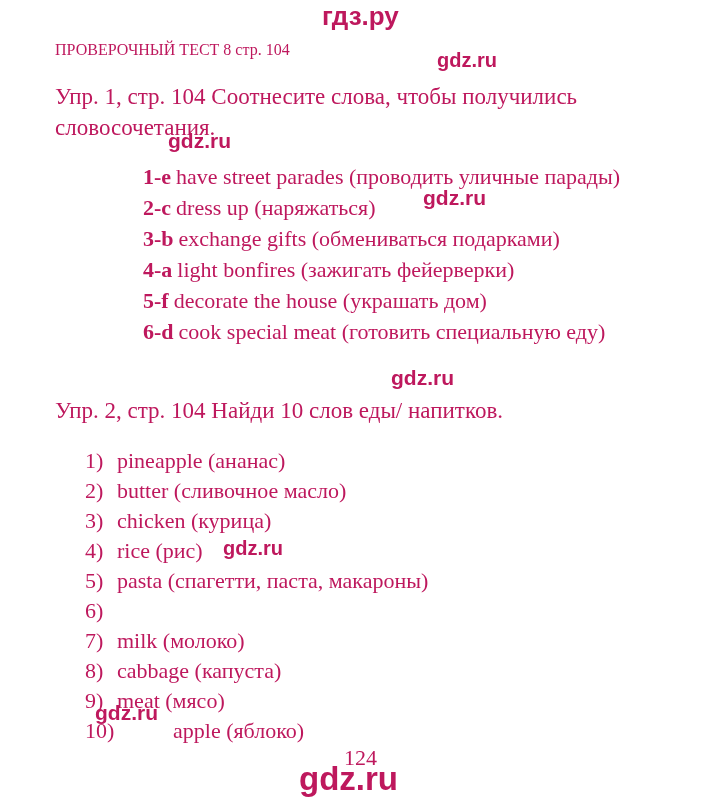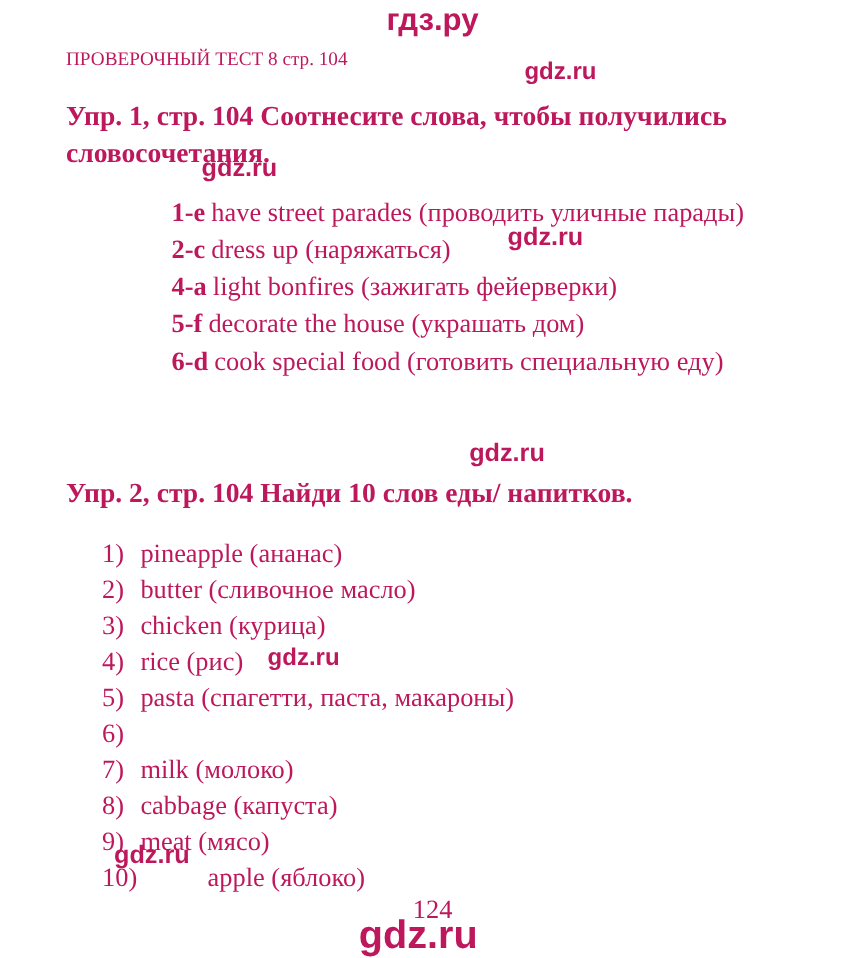--- a/index.html
+++ b/index.html
@@ -44,21 +44,21 @@
     font-size: 21px;
     line-height: 22px;
     white-space: nowrap;
   }
   .wm-top      { top: 49px;  left: 437px; font-size: 20px; }
   .wm-heading  { top: 130px; left: 168px; }
   .wm-middle   { top: 367px; left: 391px; }
   .ex-heading {
     position: absolute;
     left: 55px;
-    font-weight: 700;
+    font-weight: 400;
     font-size: 23px;
     line-height: 31px;
     white-space: nowrap;
   }
   .ex1-heading { top: 81px; }
   .ex2-heading { top: 395px; }
   .ex1-list {
     position: absolute;
     top: 161px;
     left: 143px;
@@ -142,27 +142,30 @@
 
   <div class="ex1-list">
     <div class="ex1-item">
       <span class="key">1-e</span><span class="txt">have street parades (проводить уличные парады)</span>
     </div>
     <div class="ex1-item">
       <span class="key">2-c</span><span class="txt">dress up (наряжаться)</span>
       <span class="wm wm-inline-ex1">gdz.ru</span>
     </div>
     <div class="ex1-item">
+      <span class="key">3-b</span><span class="txt">exchange gifts (обмениваться подарками)</span>
+    </div>
+    <div class="ex1-item">
       <span class="key">4-a</span><span class="txt">light bonfires (зажигать фейерверки)</span>
     </div>
     <div class="ex1-item">
       <span class="key">5-f</span><span class="txt">decorate the house (украшать дом)</span>
     </div>
     <div class="ex1-item">
-      <span class="key">6-d</span><span class="txt">cook special food (готовить специальную еду)</span>
+      <span class="key">6-d</span><span class="txt">cook special meat (готовить специальную еду)</span>
     </div>
   </div>
 
   <div class="wm wm-middle">gdz.ru</div>
 
   <div class="ex-heading ex2-heading">Упр. 2, стр. 104 Найди 10 слов еды/ напитков.</div>
 
   <div class="ex2-list">
     <div class="ex2-item">
       <span class="num">1)</span>

